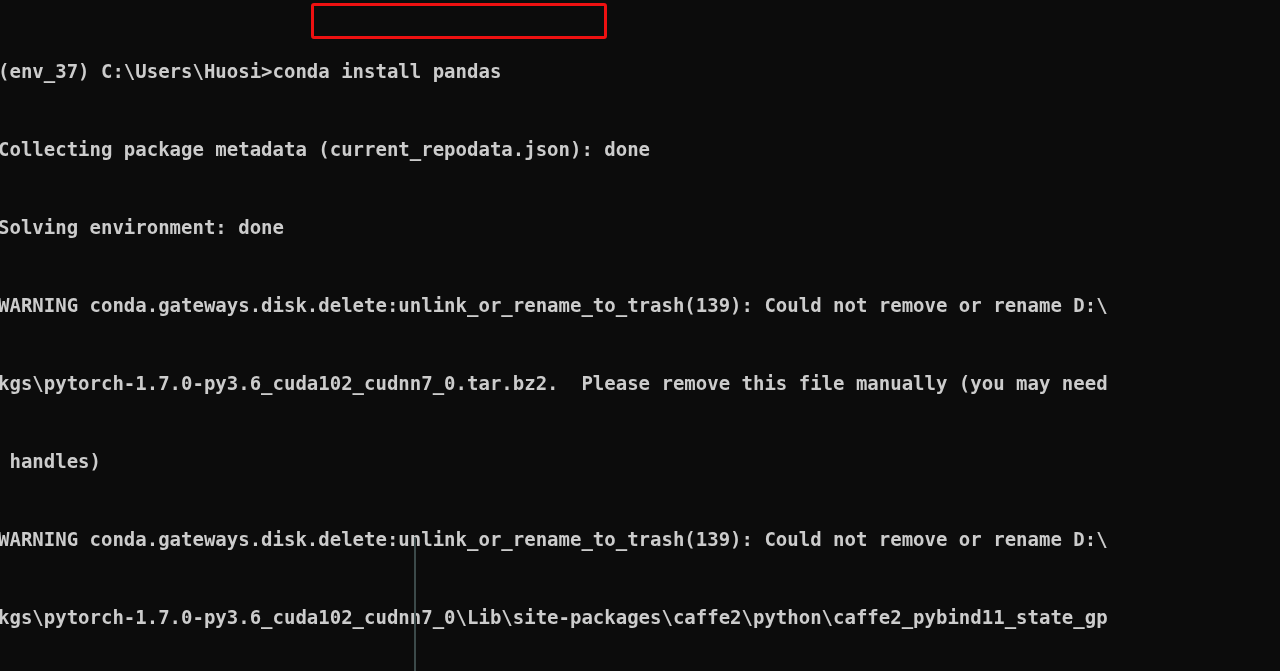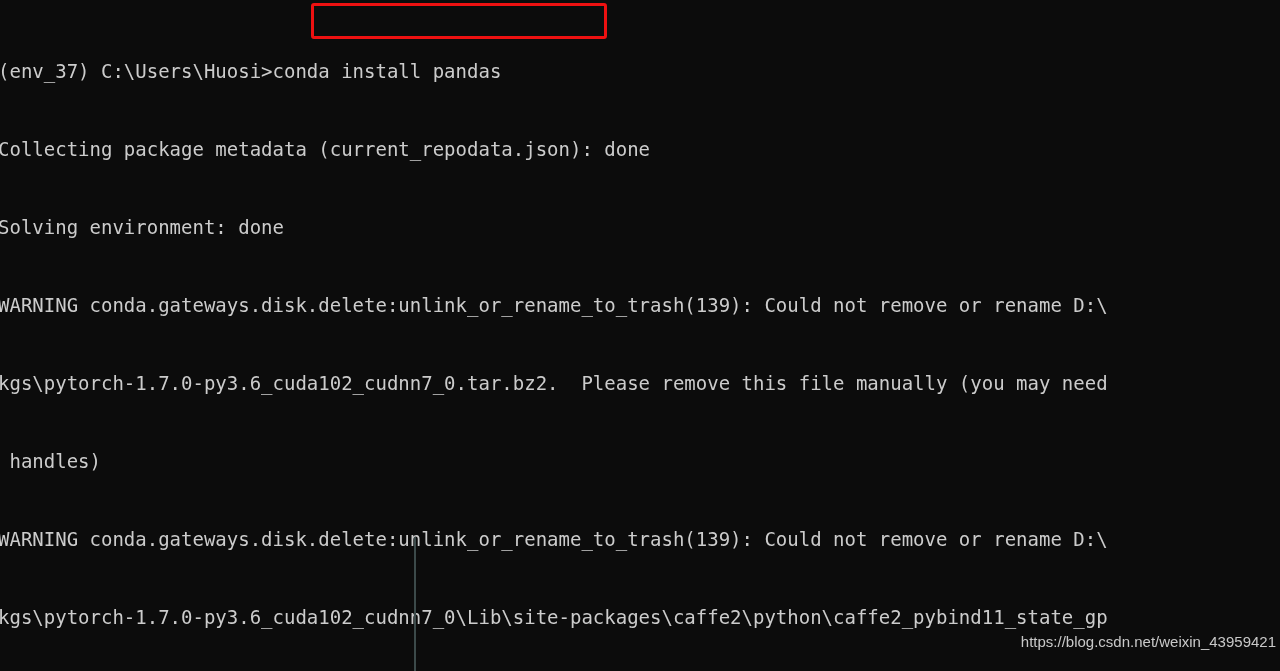--- a/index.html
+++ b/index.html
@@ -12,20 +12,21 @@
     position: relative;
     width: 1280px;
     height: 671px;
     background: #0c0c0c;
     overflow: hidden;
     font-family: "DejaVu Sans Mono", "Liberation Mono", monospace;
     font-size: 19px;
     line-height: 26px;
     color: #cccccc;
     letter-spacing: 0px;
+    font-weight: bold;
   }
   
   .buffer {
     position: absolute;
     left: -2px;
     top: 6px;
     width: 1400px;
     white-space: pre;
   }
   .line {
@@ -99,15 +100,14 @@
     
     
     
     
   </div>
 
   <div class="col-sep"></div>
 
   <div class="highlight-box"></div>
 
-  <div class="watermark">https://blog.csdn.net/weixin_43959421</div>
 
 </div>
 
 </body></html>

